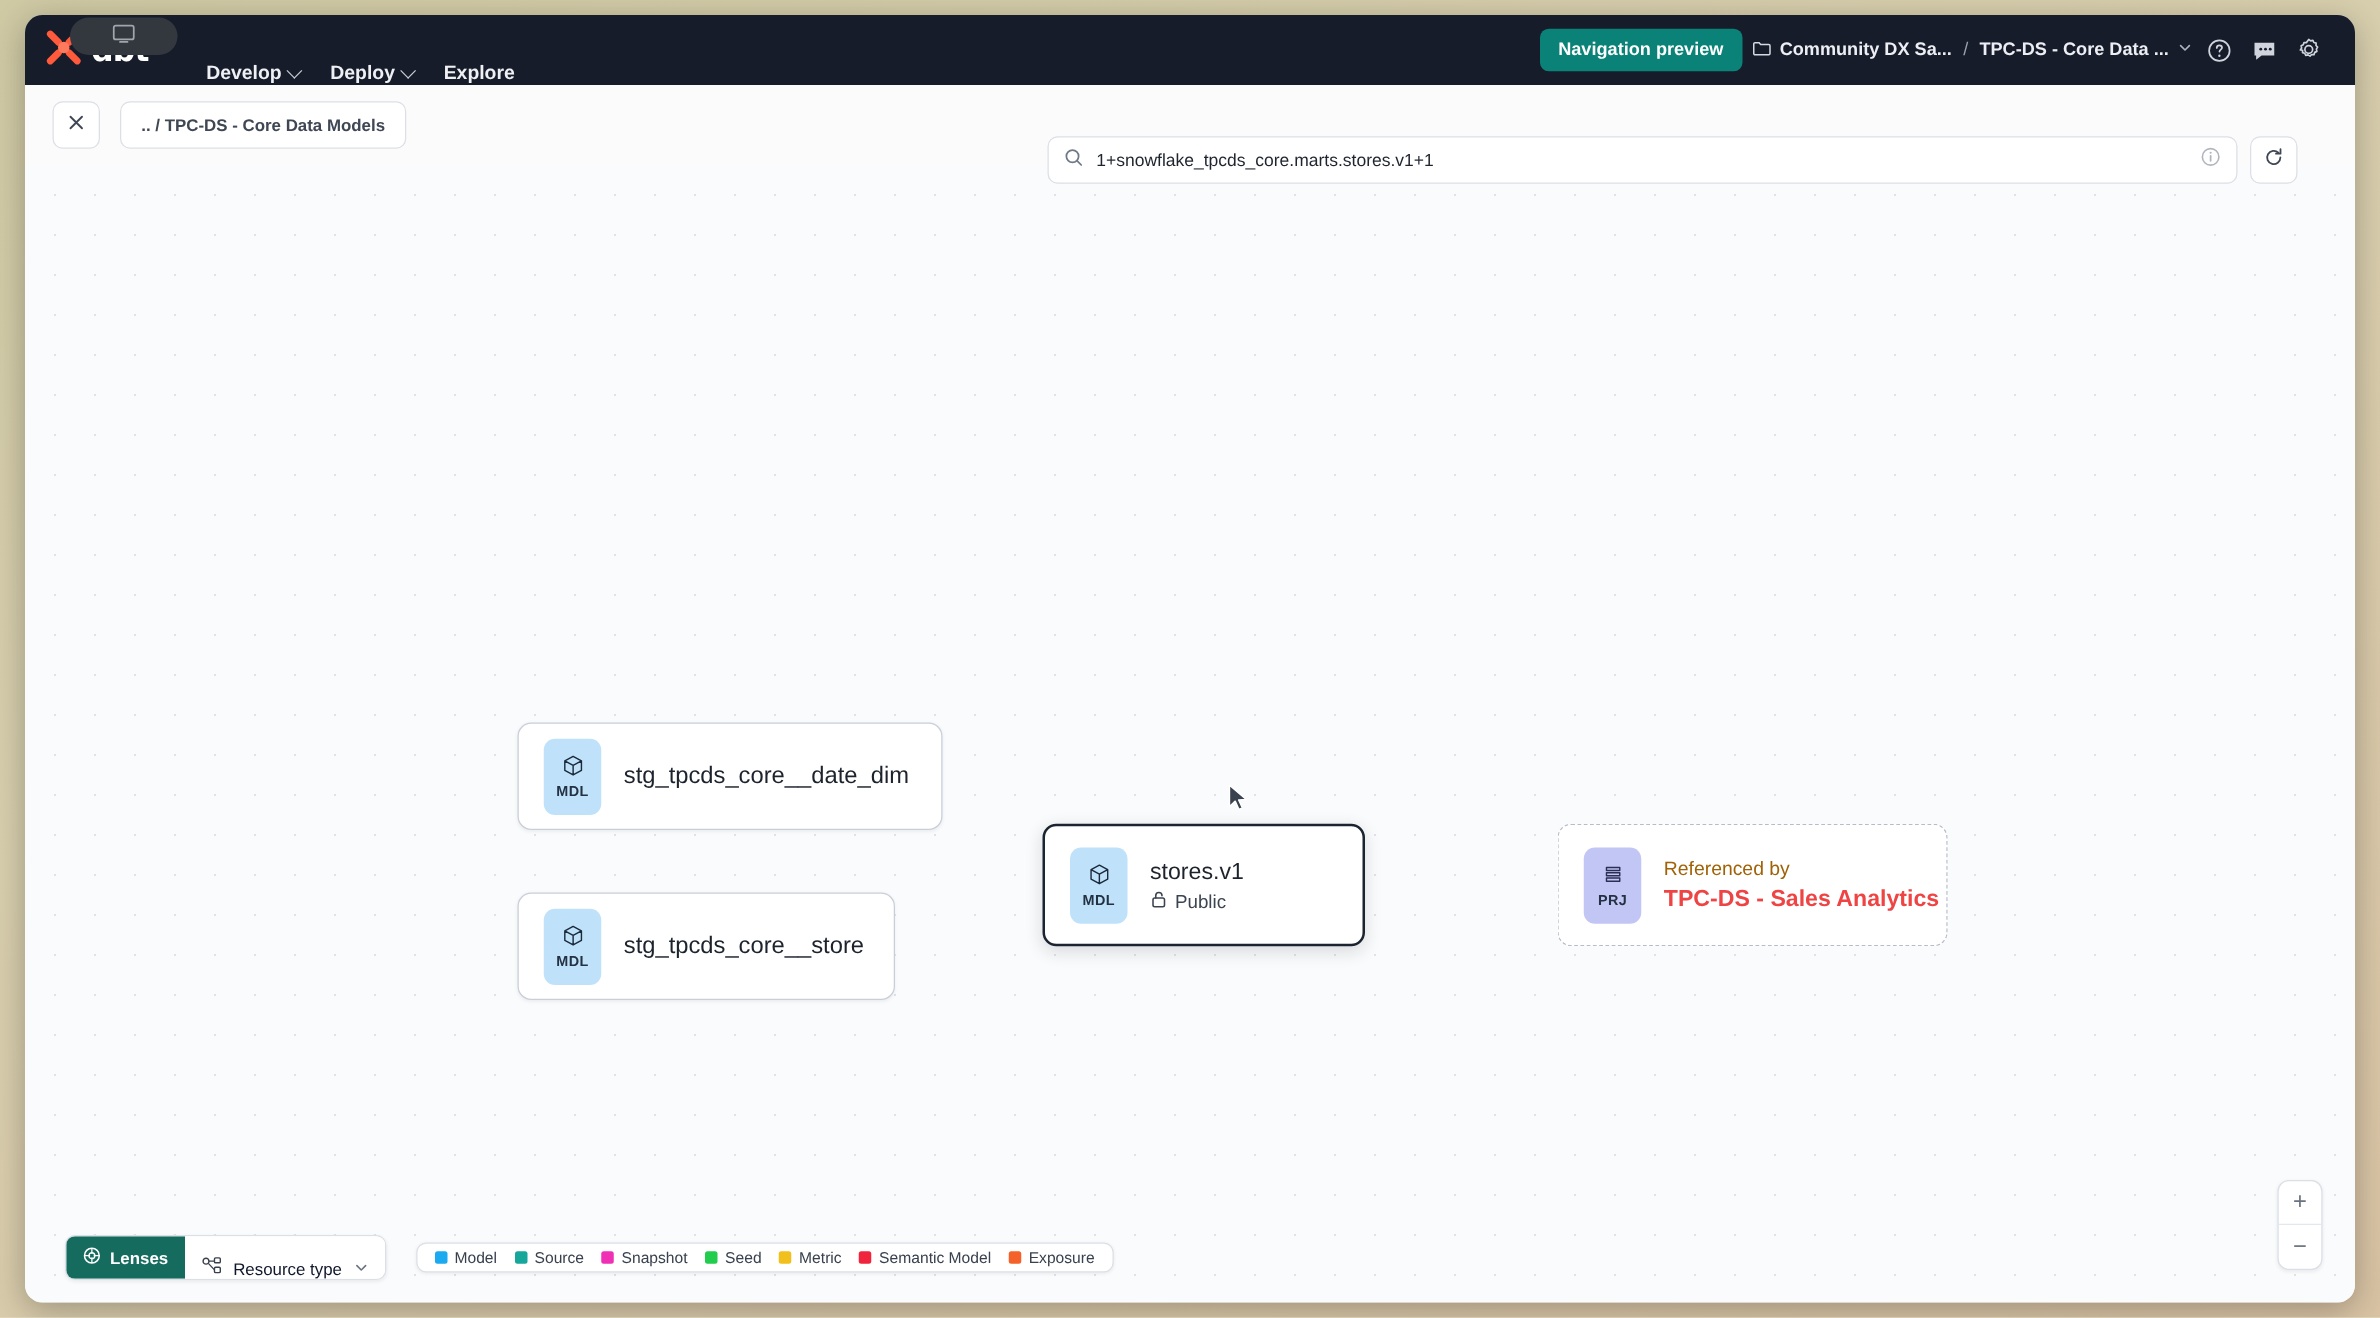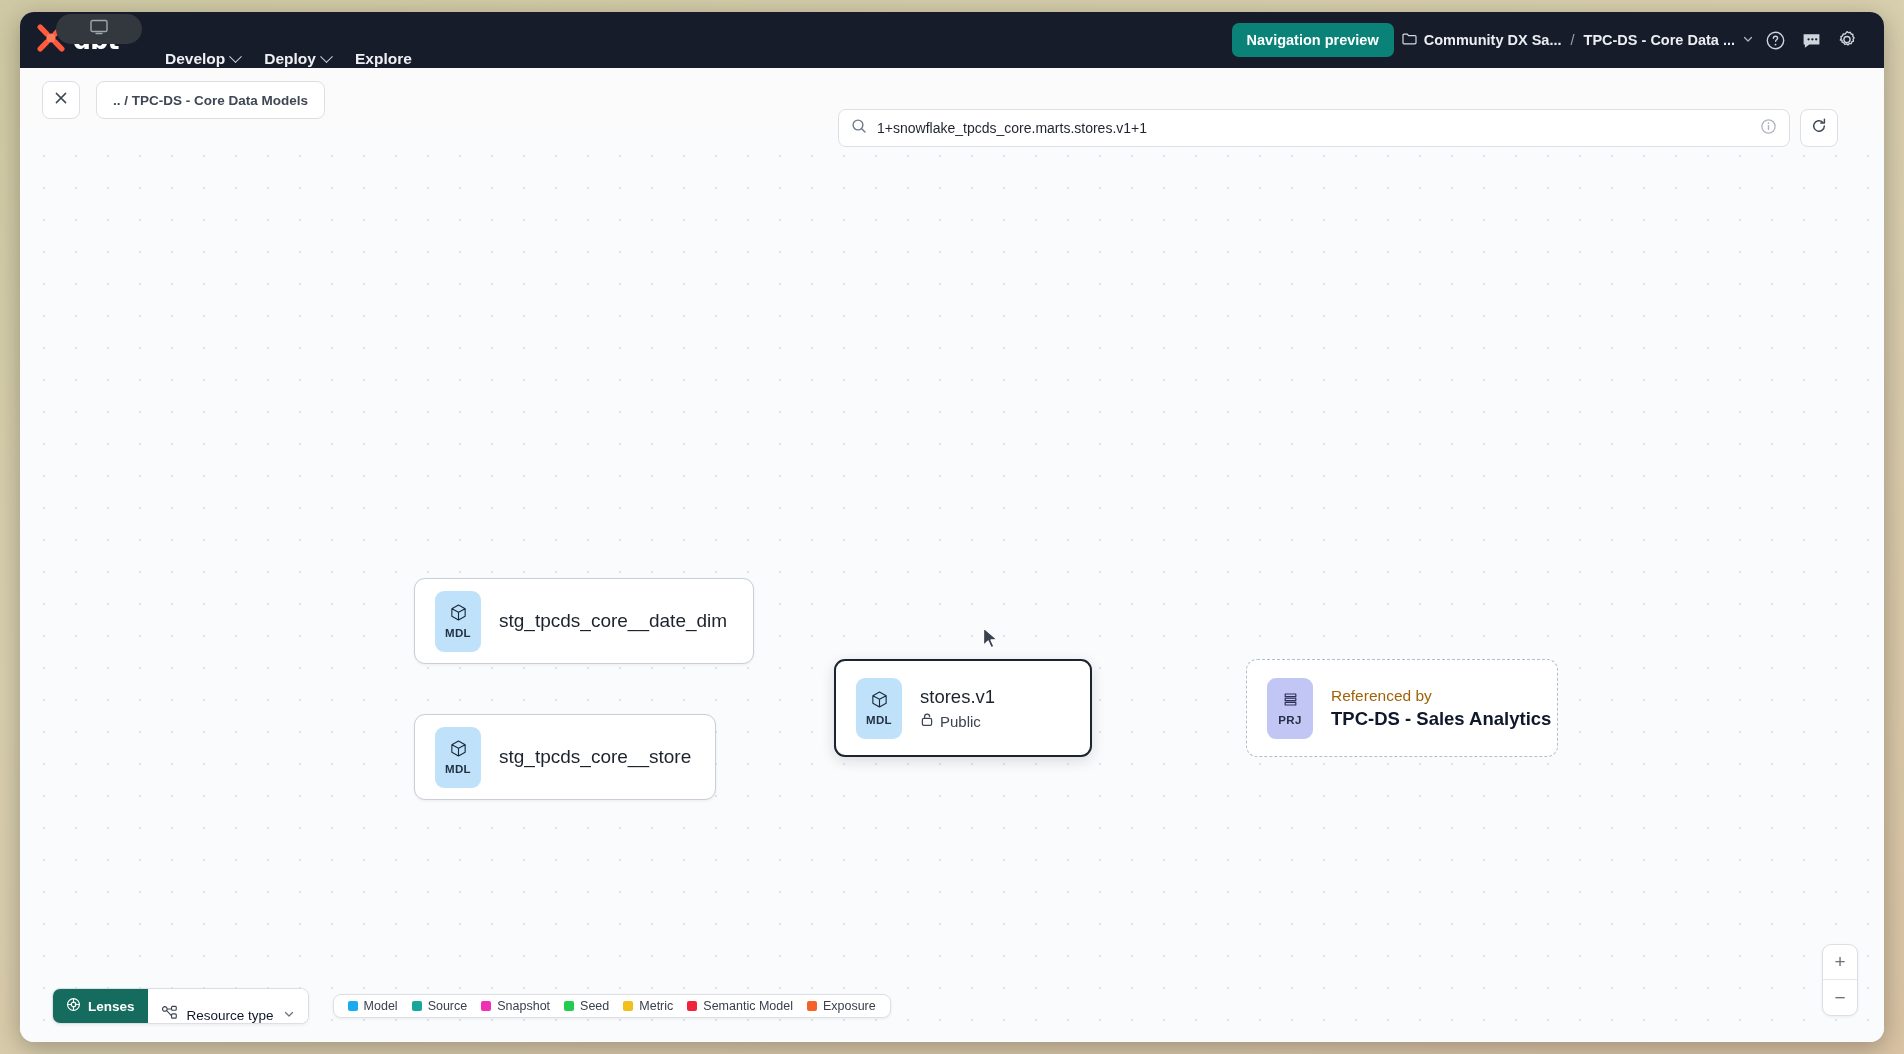--- a/index.html
+++ b/index.html
@@ -166,21 +166,21 @@
   .badge-text { font-size: 11.5px; font-weight: 700; color: #243142; letter-spacing: .3px; }
 
   .node-label { margin-left: 18px; }
   .node-title { font-size: 19px; font-weight: 500; color: #1d232d; white-space: nowrap; }
   .node-title.sm { font-size: 18.5px; }
   .node-sub {
     display: flex; align-items: center; gap: 6px;
     font-size: 15px; color: #3b4451; margin-top: 4px;
   }
   .node-kicker { font-size: 15.5px; color: #a16207; }
-  .node-strong { font-size: 18.5px; font-weight: 600; color: #0f172a; margin-top: 3px; white-space: nowrap; }
+  .node-strong { font-size: 18.5px; font-weight: 600; color: #ef4444; margin-top: 3px; white-space: nowrap; }
 
   #edges { position: absolute; inset: 0; z-index: 1; }
 
   
   #cursor { position: absolute; left: 962px; top: 495px; z-index: 30; pointer-events: none; }
 
   
   #bottombar {
     position: absolute; left: 32px; bottom: 18px;
     display: flex; align-items: center; gap: 24px; z-index: 25;

